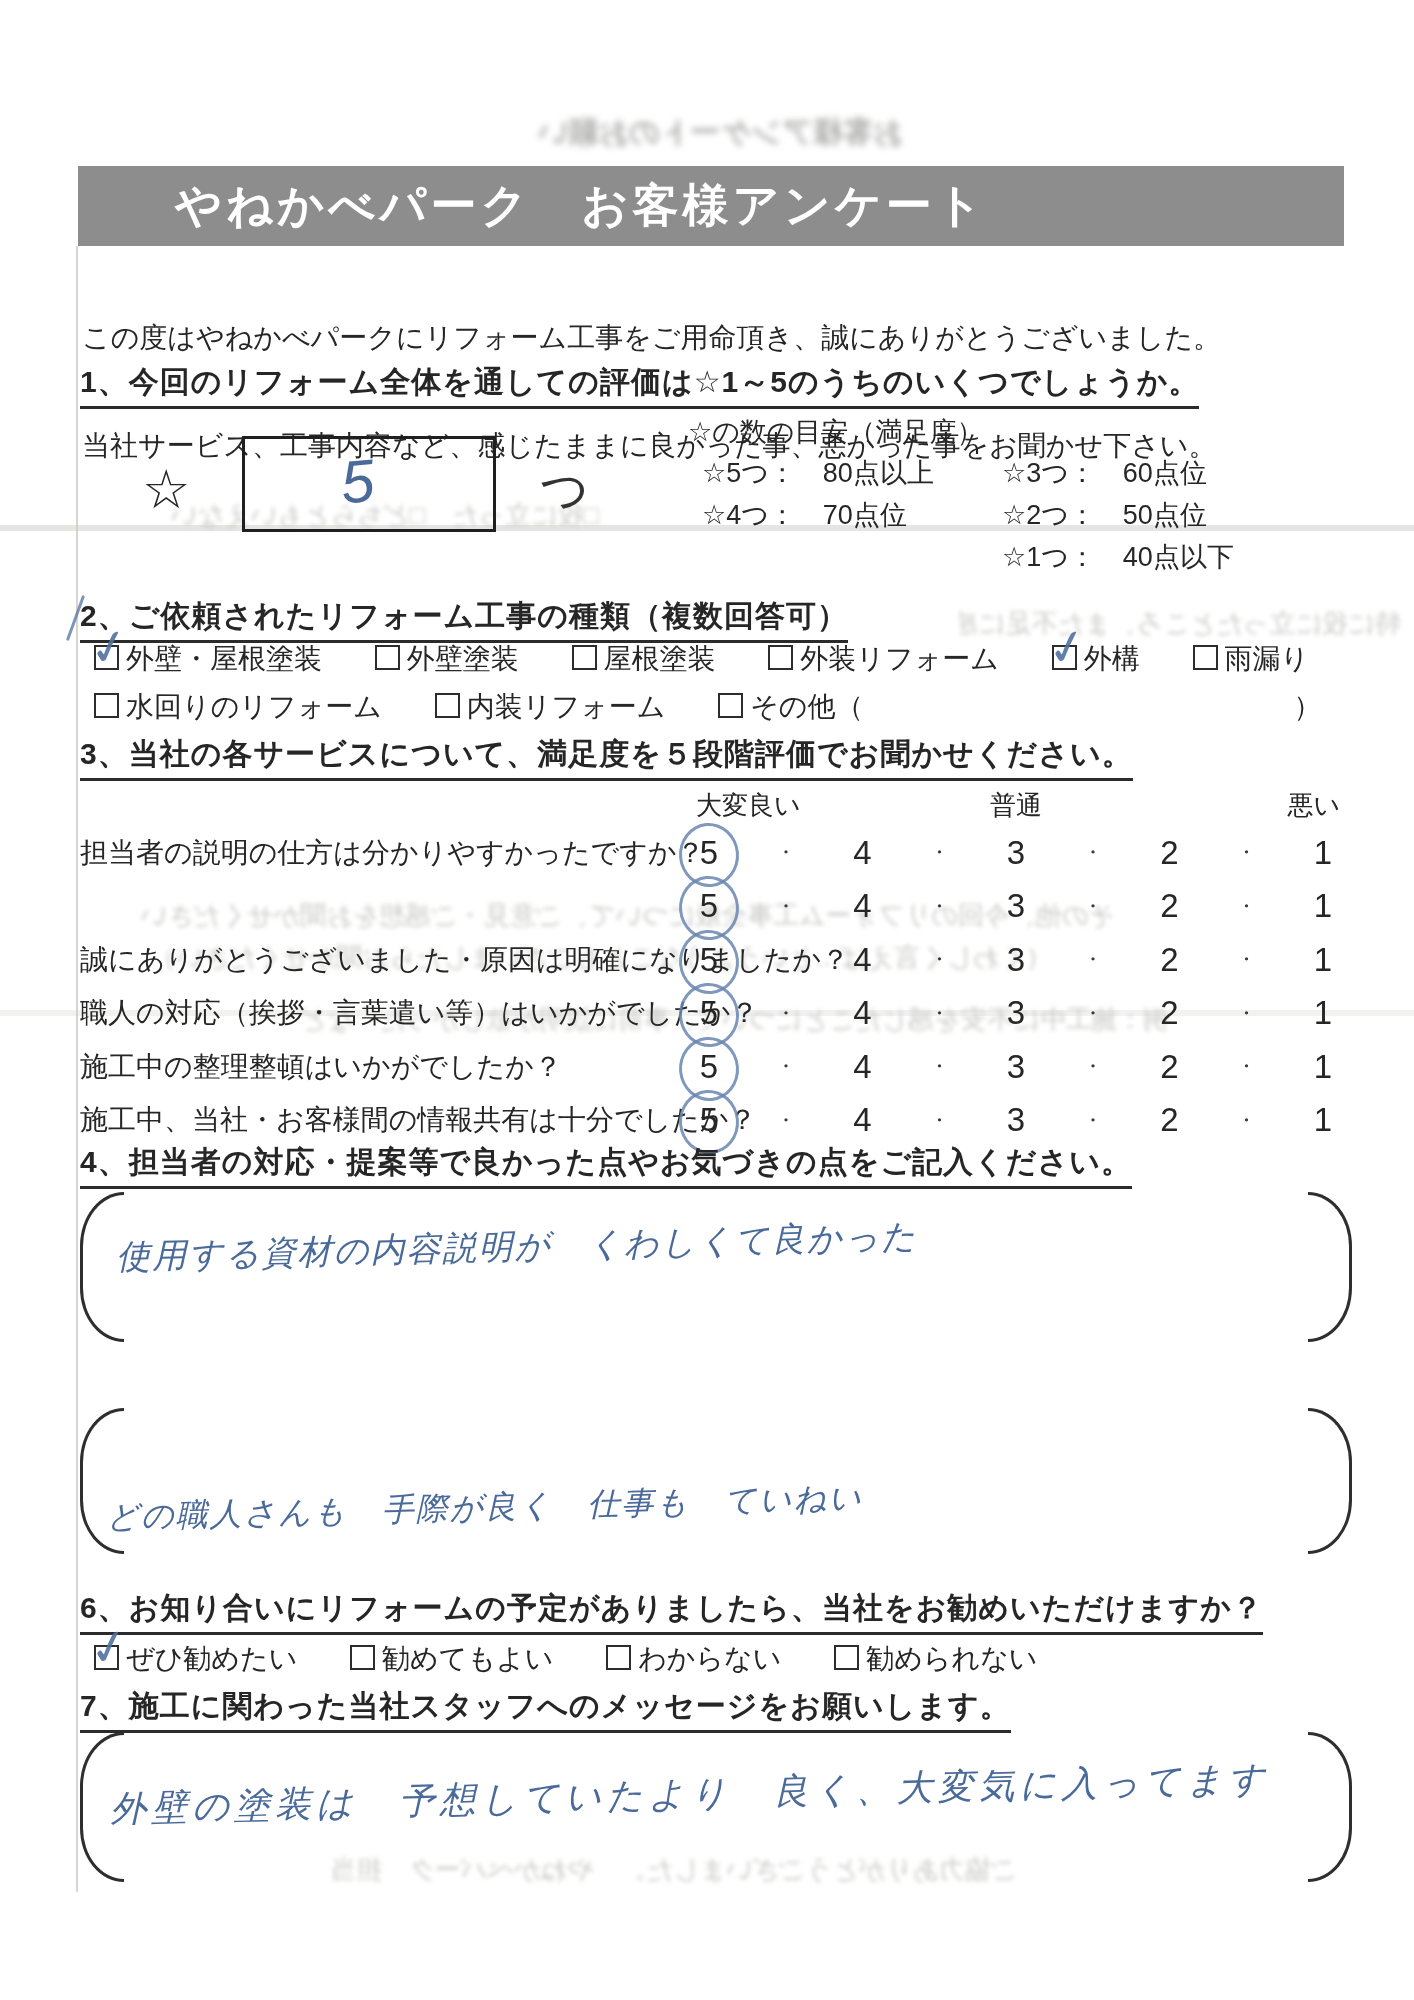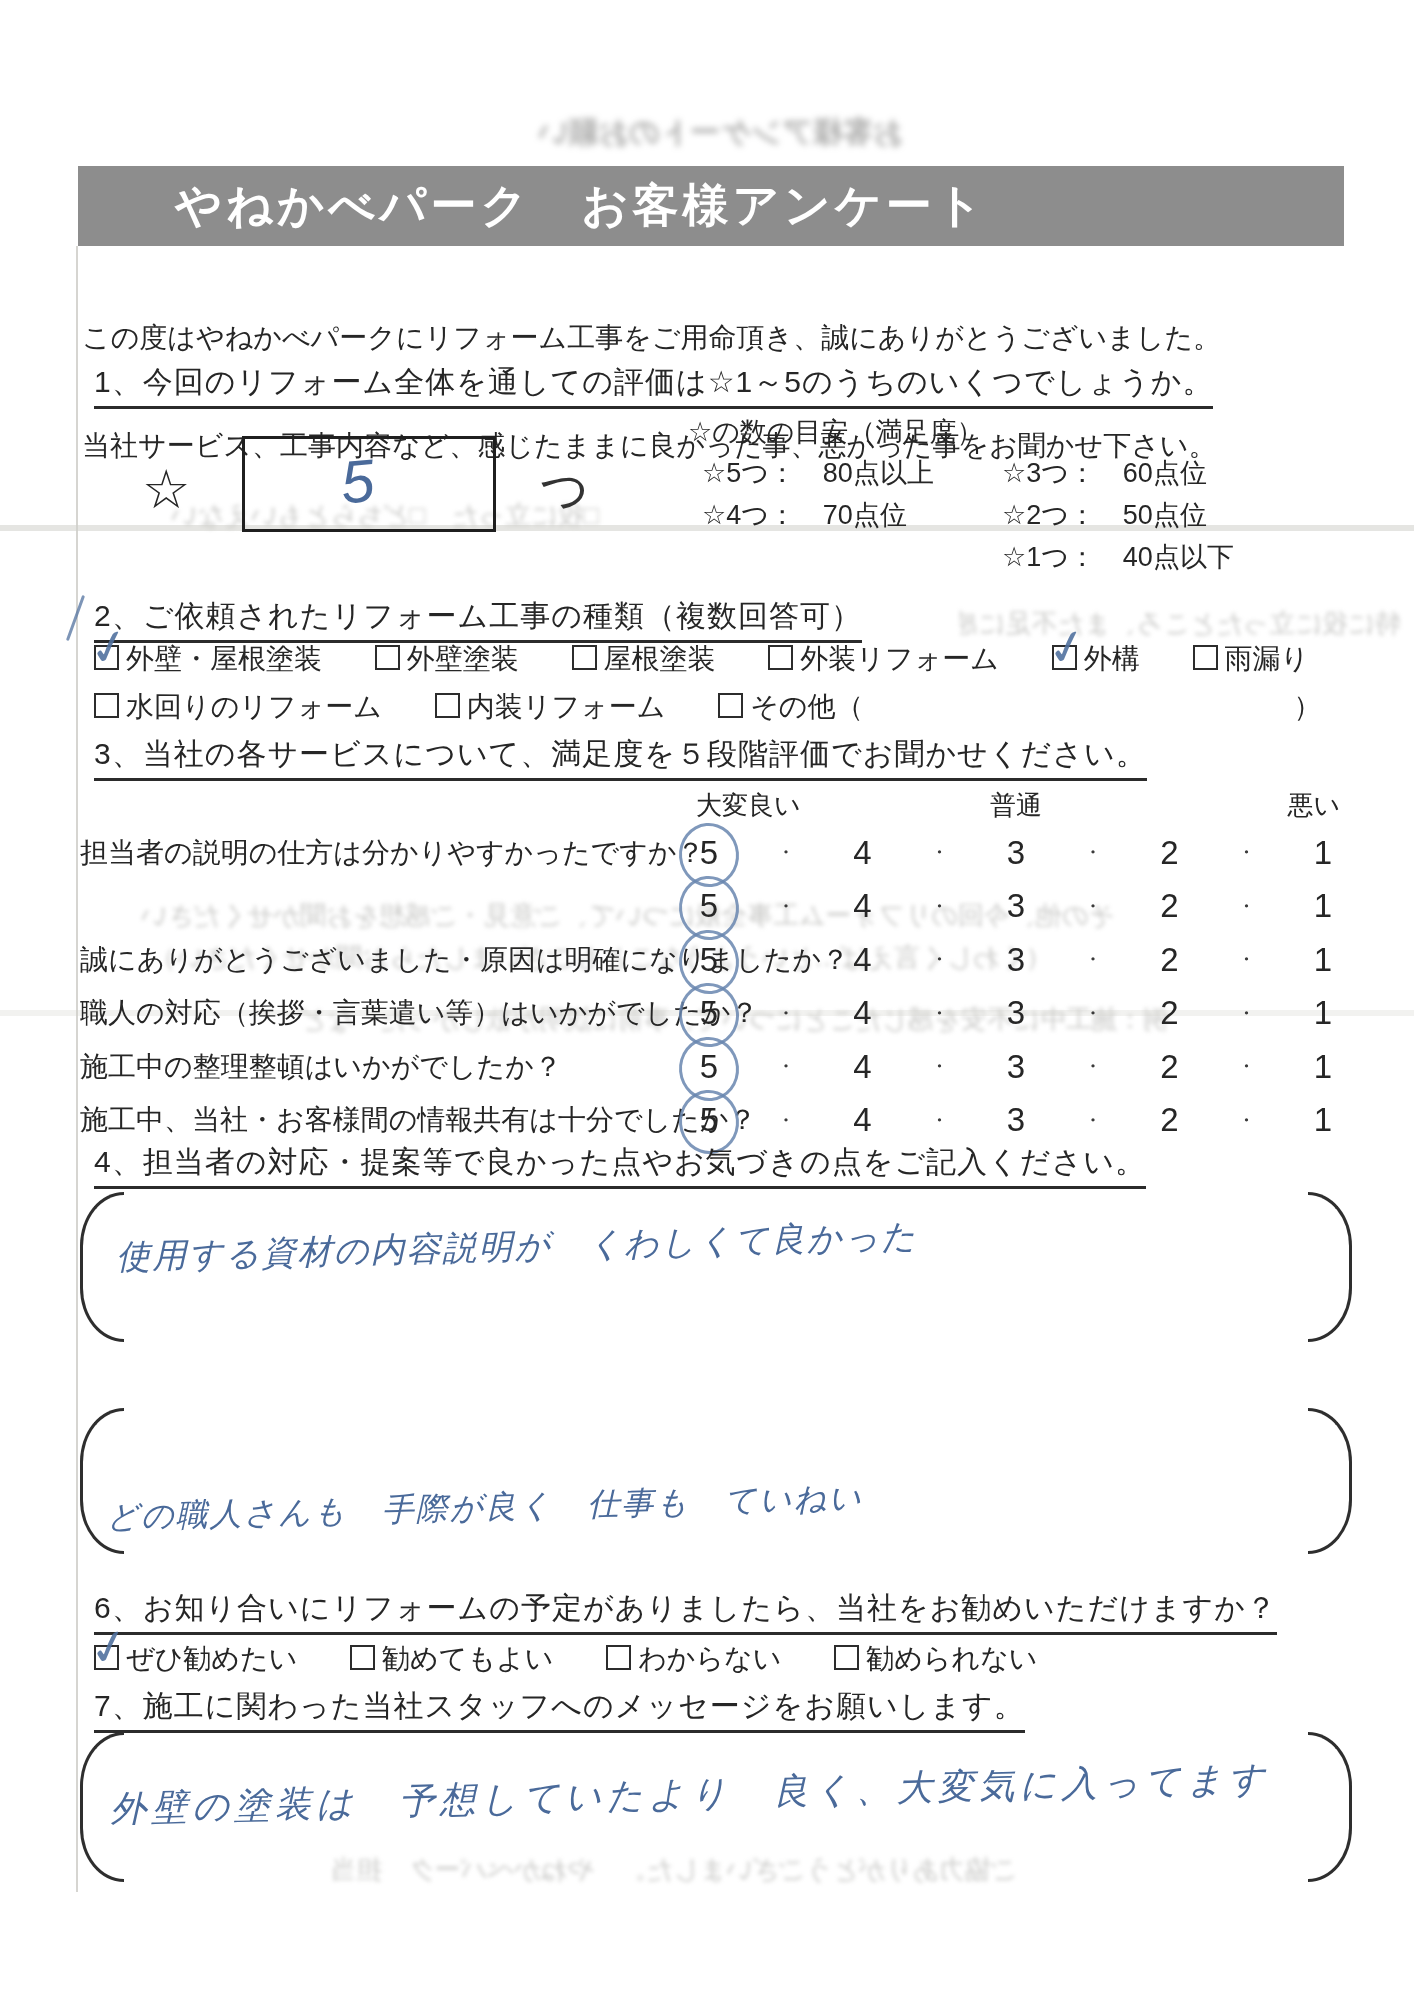--- a/index.html
+++ b/index.html
@@ -12,22 +12,22 @@
   .bleed{position:absolute;transform:scaleX(-1);filter:blur(2px);color:rgba(125,124,120,.42);
          font-size:26px;white-space:nowrap;pointer-events:none;}
   .bleed.dark{filter:blur(3px);color:rgba(90,90,88,.5);font-weight:bold;font-size:30px;}
   
   .banner{position:absolute;left:78px;top:166px;width:1266px;height:80px;background:#8d8d8d;
           display:flex;align-items:center;justify-content:center;padding-right:260px;box-sizing:border-box;}
   .banner-title{color:#ffffff;font-size:46px;font-weight:bold;letter-spacing:4px;white-space:pre;}
   
   .intro{position:absolute;left:82px;top:248px;width:1270px;font-size:28px;line-height:36px;white-space:pre;}
   
-  .shead{position:absolute;left:80px;font-size:30px;font-weight:normal;letter-spacing:1px;
-         border-bottom:3px solid #2b2b2b;padding-bottom:3px;white-space:pre;margin-left:14px;}
+  .shead{position:absolute;left:80px;font-size:30px;font-weight:bold;letter-spacing:1px;
+         border-bottom:3px solid #2b2b2b;padding-bottom:3px;white-space:pre;}
   
   .star-big{position:absolute;left:142px;top:458px;font-size:54px;}
   .value-box{position:absolute;left:242px;top:436px;width:248px;height:90px;border:3.5px solid #1f1f1f;}
   .hand{color:#4a6a9a;font-style:italic;white-space:pre;}
   .hand-5{position:absolute;left:96px;top:8px;font-size:60px;transform:rotate(-5deg);}
   .tsu{position:absolute;left:540px;top:458px;font-size:48px;color:#333;}
   .guide-title{position:absolute;left:688px;top:414px;font-size:27px;white-space:pre;}
   .guide{position:absolute;left:702px;top:452px;font-size:27px;}
   .grow{height:42px;line-height:42px;white-space:pre;}
   .gl{display:inline-block;width:300px;}

